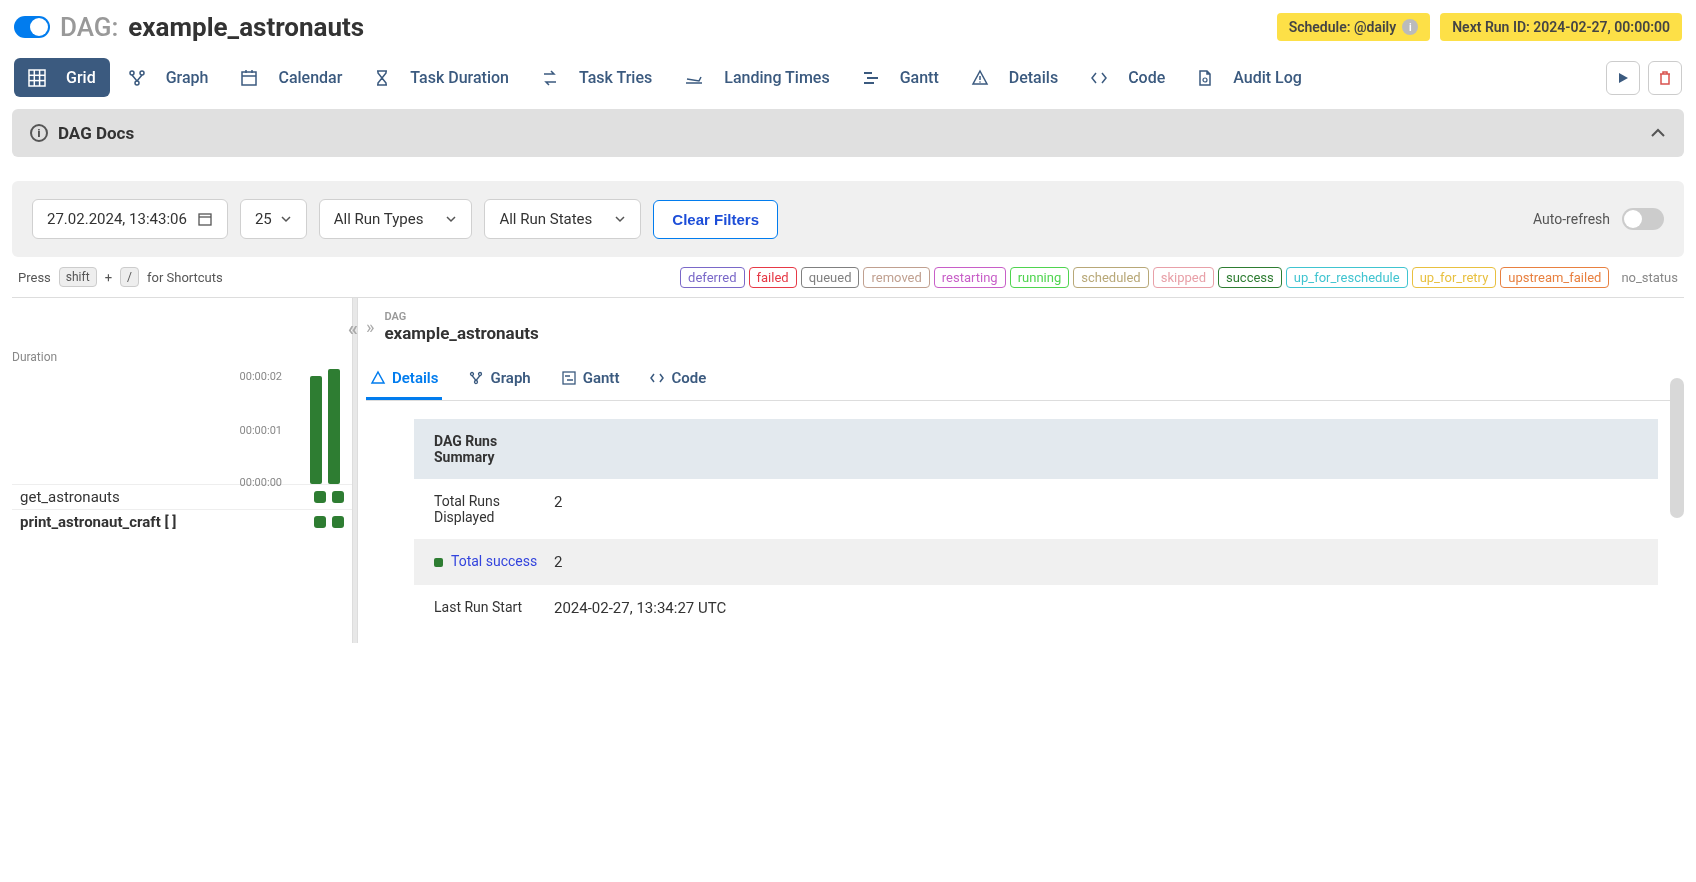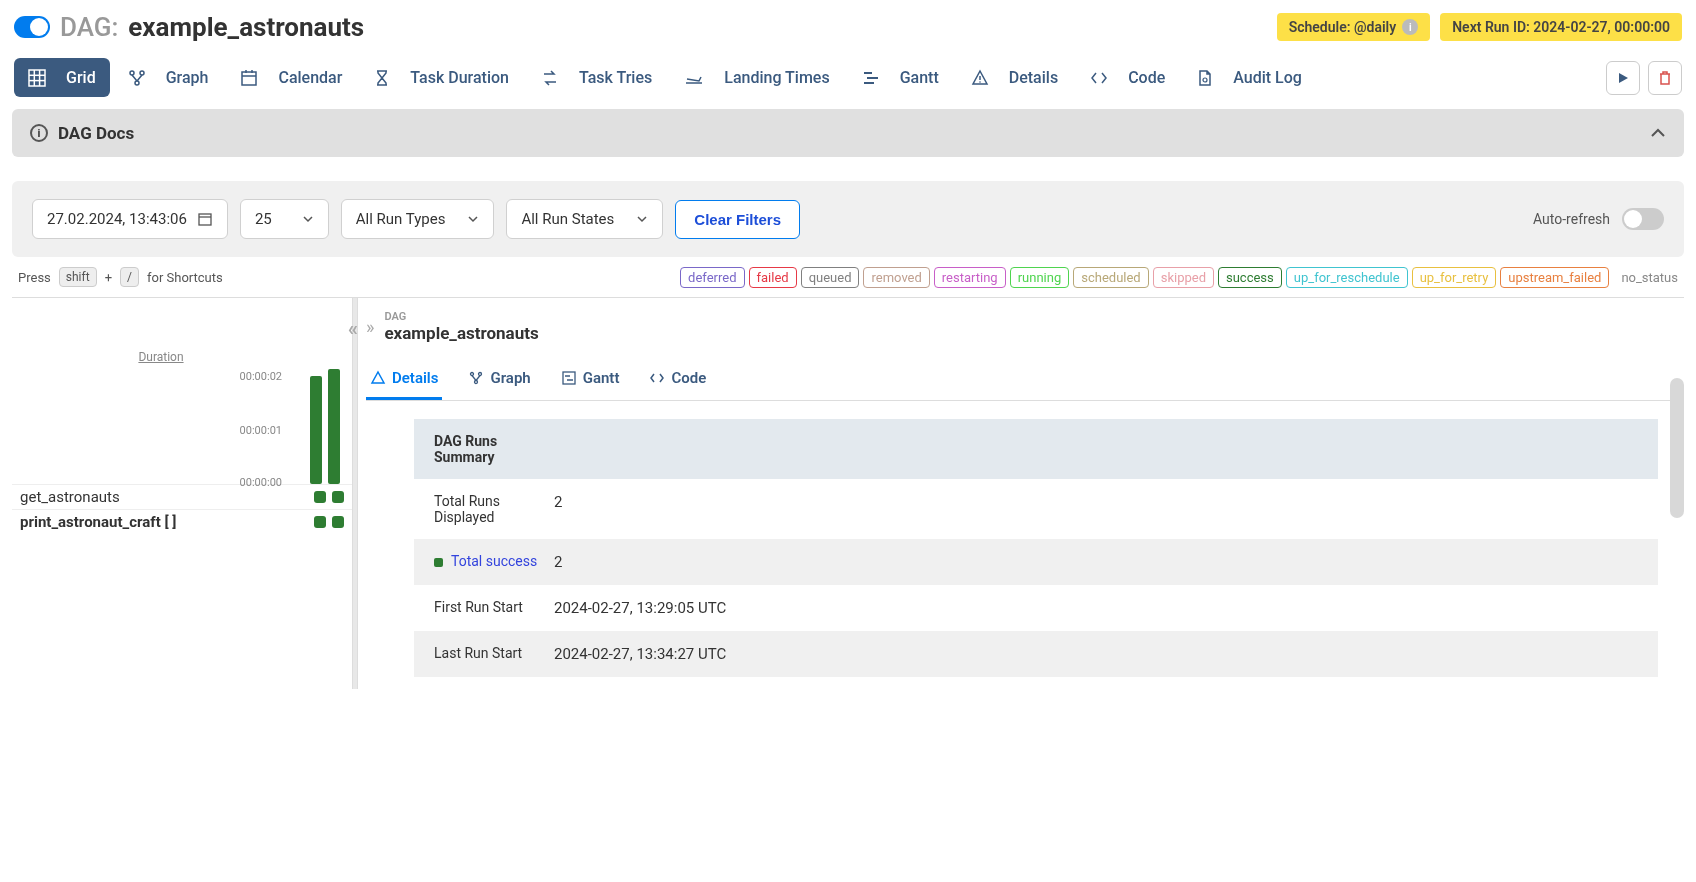--- a/index.html
+++ b/index.html
@@ -32,21 +32,21 @@
     .ar-toggle::after { content: ''; position: absolute; width: 18px; height: 18px; background: #fff; border-radius: 50%; top: 2px; left: 2px; }
 
     .legend-row { display: flex; align-items: center; padding: 10px 18px; gap: 8px; font-size: 13px; color: #555; }
     kbd { background: #eee; border: 1px solid #ccc; border-radius: 4px; padding: 2px 6px; font-family: inherit; font-size: 12px; }
     .legend-spacer { flex: 1; }
     .legend-chip { border: 1px solid; border-radius: 4px; padding: 2px 7px; font-size: 13px; }
 
     .main-area { display: flex; padding: 0 12px; gap: 0; }
     .grid-pane { width: 340px; position: relative; padding-top: 12px; }
     .collapse-handle { position: absolute; right: -6px; top: 18px; color: #aaa; font-size: 20px; cursor: pointer; font-weight: bold; }
-    .dur-label { text-align: center; font-size: 12px; color: #888; margin-right: 42px; margin-top: 40px; text-decoration: underline; }
+    .dur-label { text-align: left; font-size: 12px; color: #888; margin-right: 42px; margin-top: 40px; }
     .chart-area { position: relative; height: 120px; margin-left: 200px; margin-right: 8px; }
     .ytick { position: absolute; right: 62px; font-size: 11px; color: #888; transform: translateY(-50%); }
     .bar { position: absolute; bottom: 0; width: 12px; background: #2e7d32; border-radius: 2px; }
     .task-row { display: flex; align-items: center; padding: 3px 8px; border-top: 1px solid #eee; font-size: 15px; }
     .task-row:first-of-type { border-top: 1px solid #ccc; }
     .task-squares { margin-left: auto; display: flex; gap: 6px; }
     .sq { width: 12px; height: 12px; background: #2e7d32; border-radius: 3px; }
     .divider { width: 6px; background: #e8e8e8; border-left: 1px solid #ddd; border-right: 1px solid #ddd; cursor: col-resize; }
 
     .detail-pane { flex: 1; padding: 12px 8px; }
@@ -186,21 +186,21 @@
 </div>
 
 <div class="filter-row">
   <div class="filter-input">
     <span>27.02.2024, 13:43:06</span>
     <svg width="16" height="16" viewBox="0 0 16 16">
         <rect x="2" y="3" width="12" height="11" fill="none" stroke="#555" stroke-width="1.3"></rect>
         <line x1="2" y1="6" x2="14" y2="6" stroke="#555" stroke-width="1.3"></line>
       </svg>
   </div>
-  <div class="filter-input" style="gap:30px;">
+  <div class="filter-input" style="gap:8px;">
     <span>25</span>
     <svg width="12" height="8" viewBox="0 0 12 8">
         <path d="M2 2 L6 6 L10 2" fill="none" stroke="#555" stroke-width="1.5"></path>
       </svg>
   </div>
   <div class="filter-input" style="gap:22px;">
     <span>All Run Types</span>
     <svg width="12" height="8" viewBox="0 0 12 8">
         <path d="M2 2 L6 6 L10 2" fill="none" stroke="#555" stroke-width="1.5"></path>
       </svg>
@@ -308,24 +308,20 @@
       <div class="summary-row" style="background:#fff;">
         <div class="col-a">Total Runs Displayed</div>
         <div class="col-b">2</div>
       </div>
       <div class="summary-row">
         <div class="col-a">
           <span class="dot-sq"></span><span class="link-txt">Total success</span>
         </div>
         <div class="col-b">2</div>
       </div>
-      <div class="summary-row" style="background:#fff;">
-        <div class="col-a">First Run Start</div>
-        <div class="col-b">2024-02-27, 13:29:05 UTC</div>
-      </div>
       <div class="summary-row">
         <div class="col-a">Last Run Start</div>
         <div class="col-b">2024-02-27, 13:34:27 UTC</div>
       </div>
     </div>
     <div class="scroll-thumb" style="top:80px;"></div>
   </div>
 </div>
 
 </body></html>

